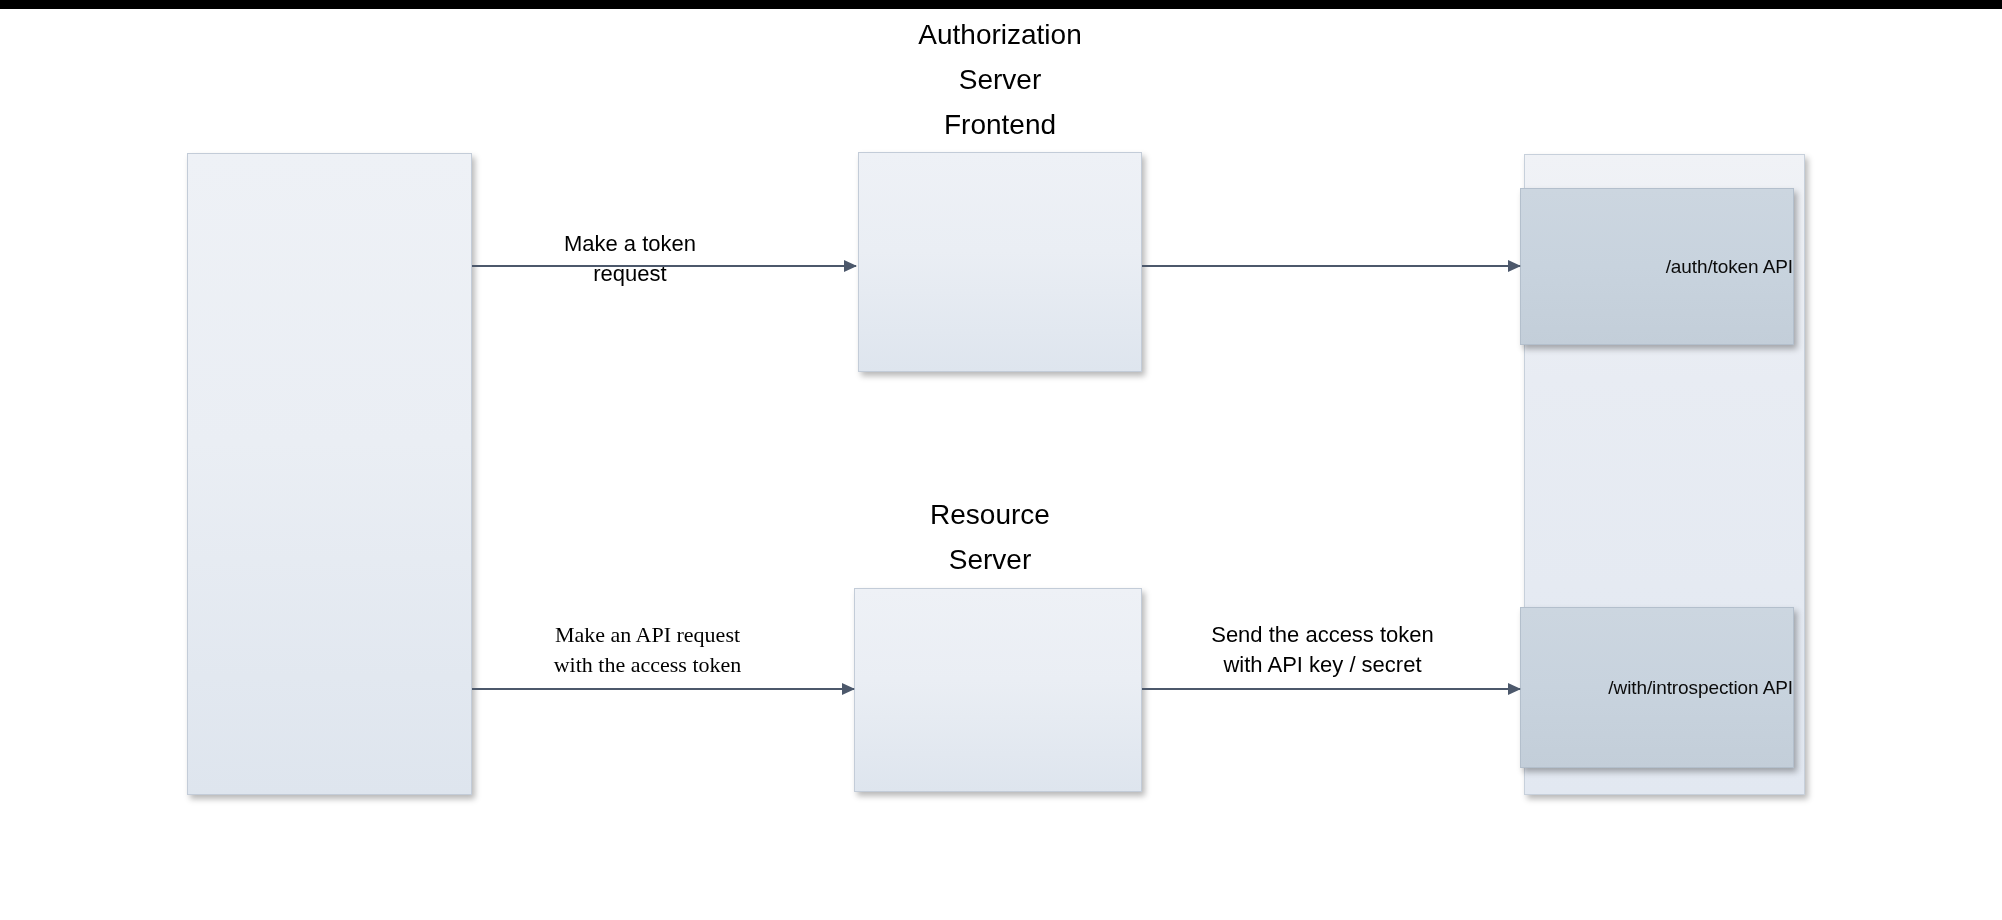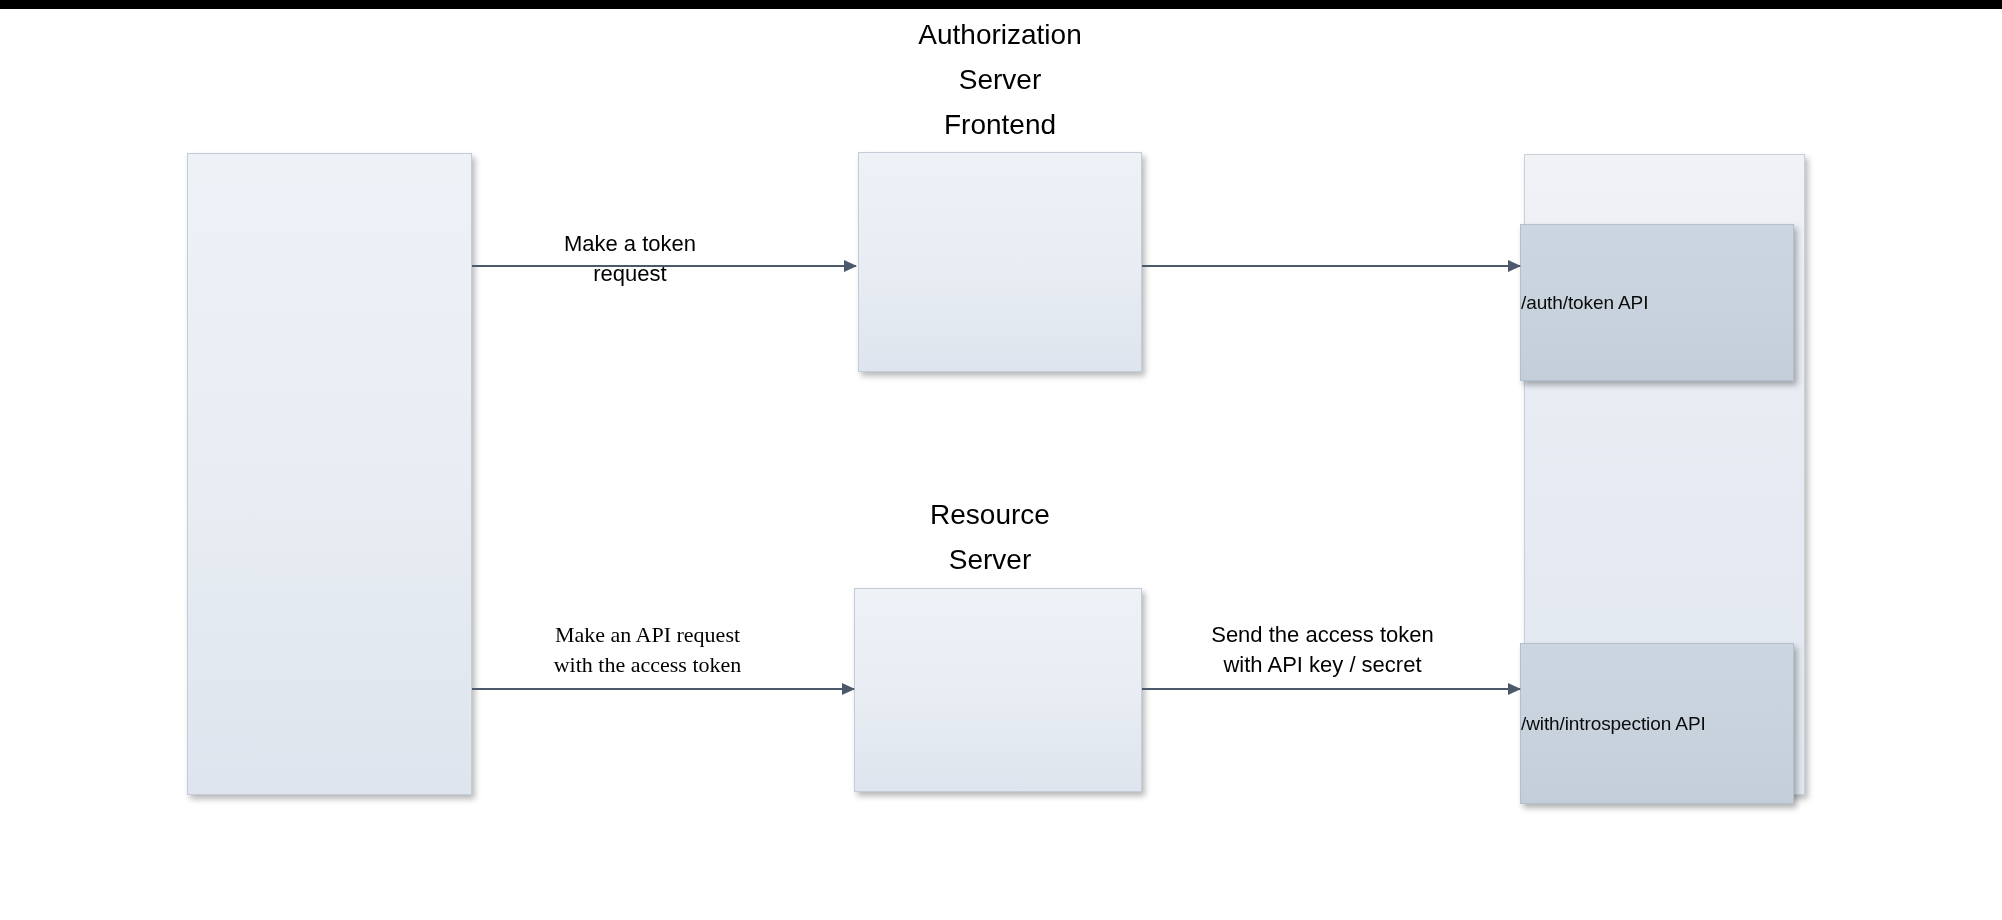--- a/index.html
+++ b/index.html
@@ -51,22 +51,21 @@
 
   
   .api-box {
     position: absolute;
     box-sizing: border-box;
     background: linear-gradient(180deg, #ccd6e0 0%, #c8d3de 50%, #c3ced9 100%);
     border: 1px solid #b3bfcc;
     box-shadow: 3px 4px 6px rgba(0, 0, 0, 0.30);
     display: flex;
     align-items: center;
-    justify-content: flex-start;
-    margin-top: 36px;
+    justify-content: flex-end;
   }
   .api-box-label {
     font-size: 19px;
     color: #0b0b0b;
     letter-spacing: -0.1px;
     white-space: nowrap;
   }
 
   
   .node-title {

